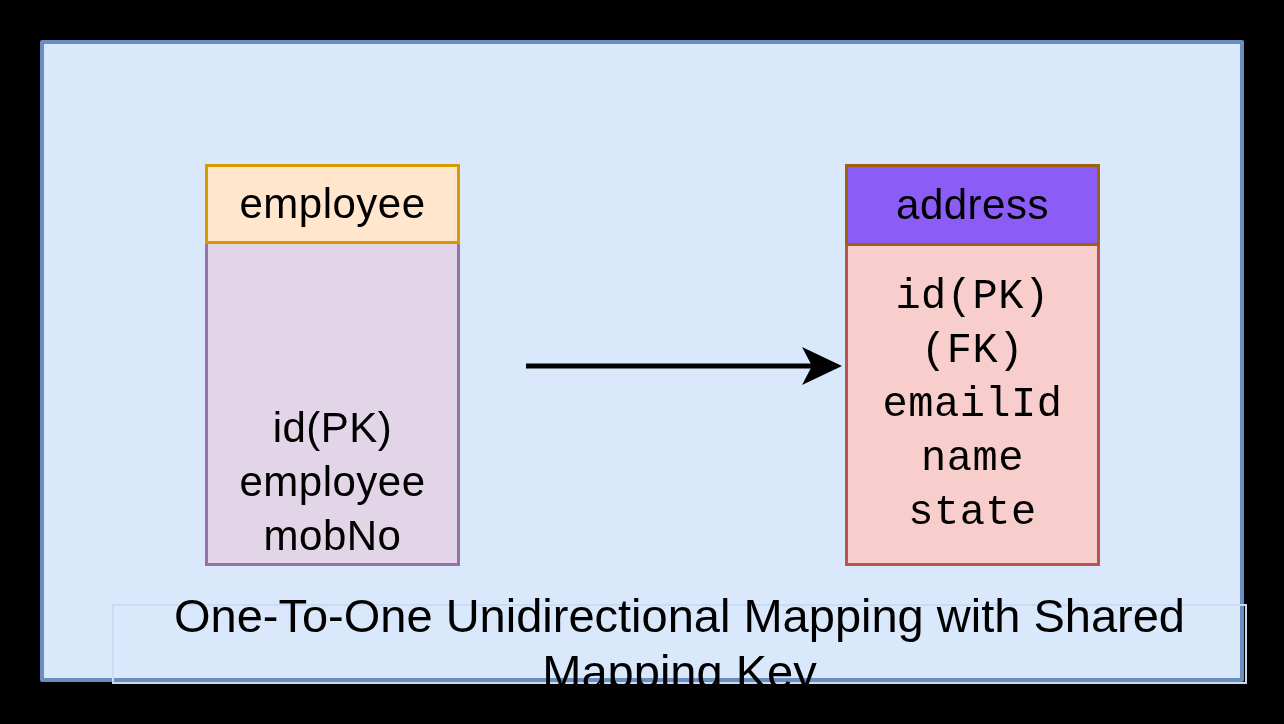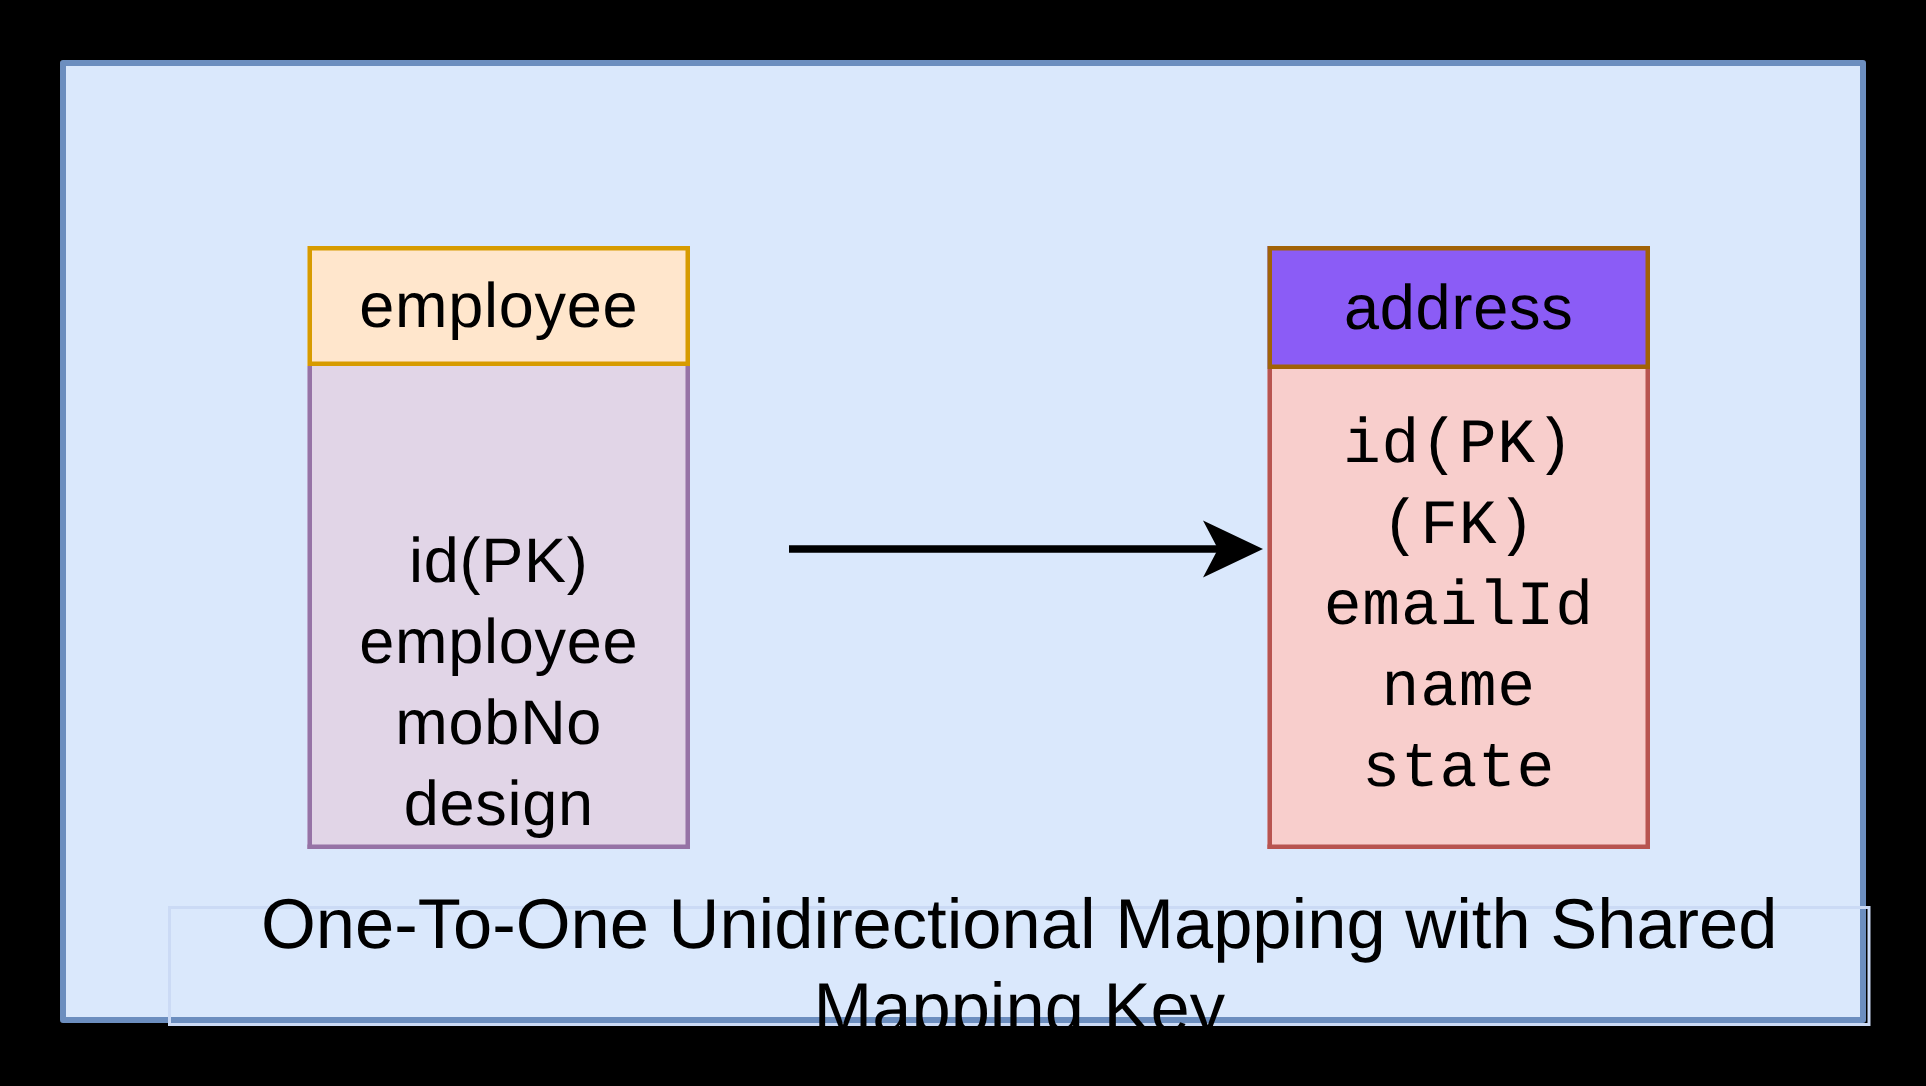--- a/index.html
+++ b/index.html
@@ -104,21 +104,20 @@
 <div class="panel">
 
   <div class="er-table employee">
     <div class="tbl-header">
       <span>employee</span>
     </div>
     <div class="tbl-body">
       <div class="field">id(PK)</div>
       <div class="field">employee</div>
       <div class="field">mobNo</div>
-      <div class="field">design</div>
     </div>
   </div>
 
   <div class="er-table address">
     <div class="tbl-header">
       <span>address</span>
     </div>
     <div class="tbl-body">
       <div class="field">id(PK)(FK)</div>
       <div class="field">emailId</div>

